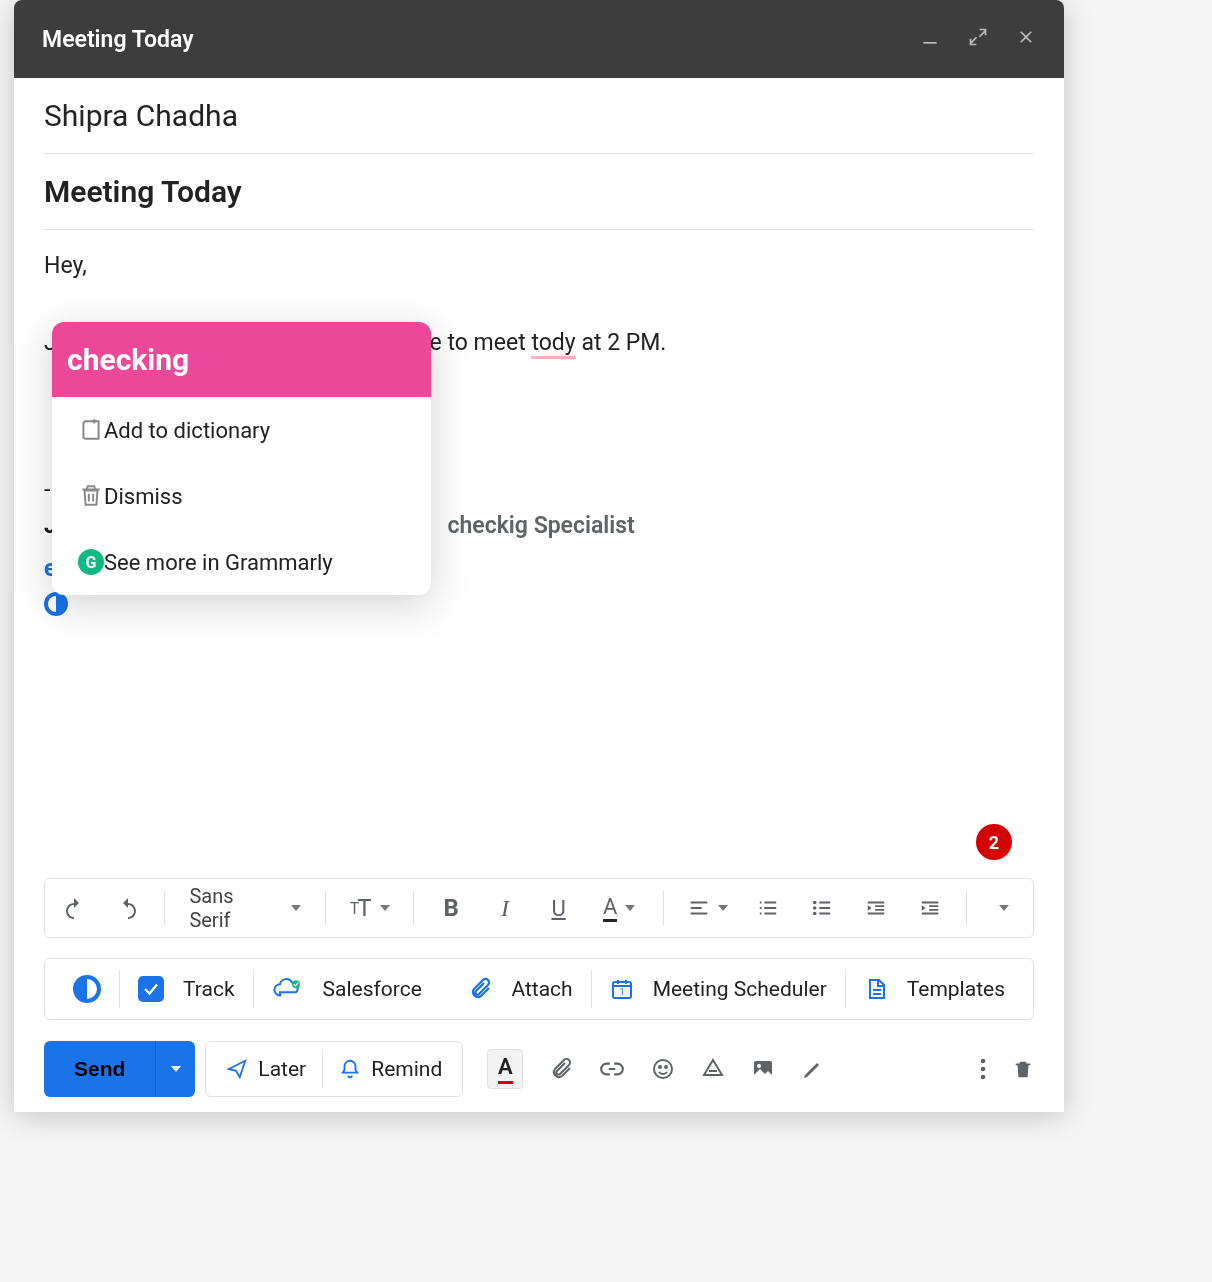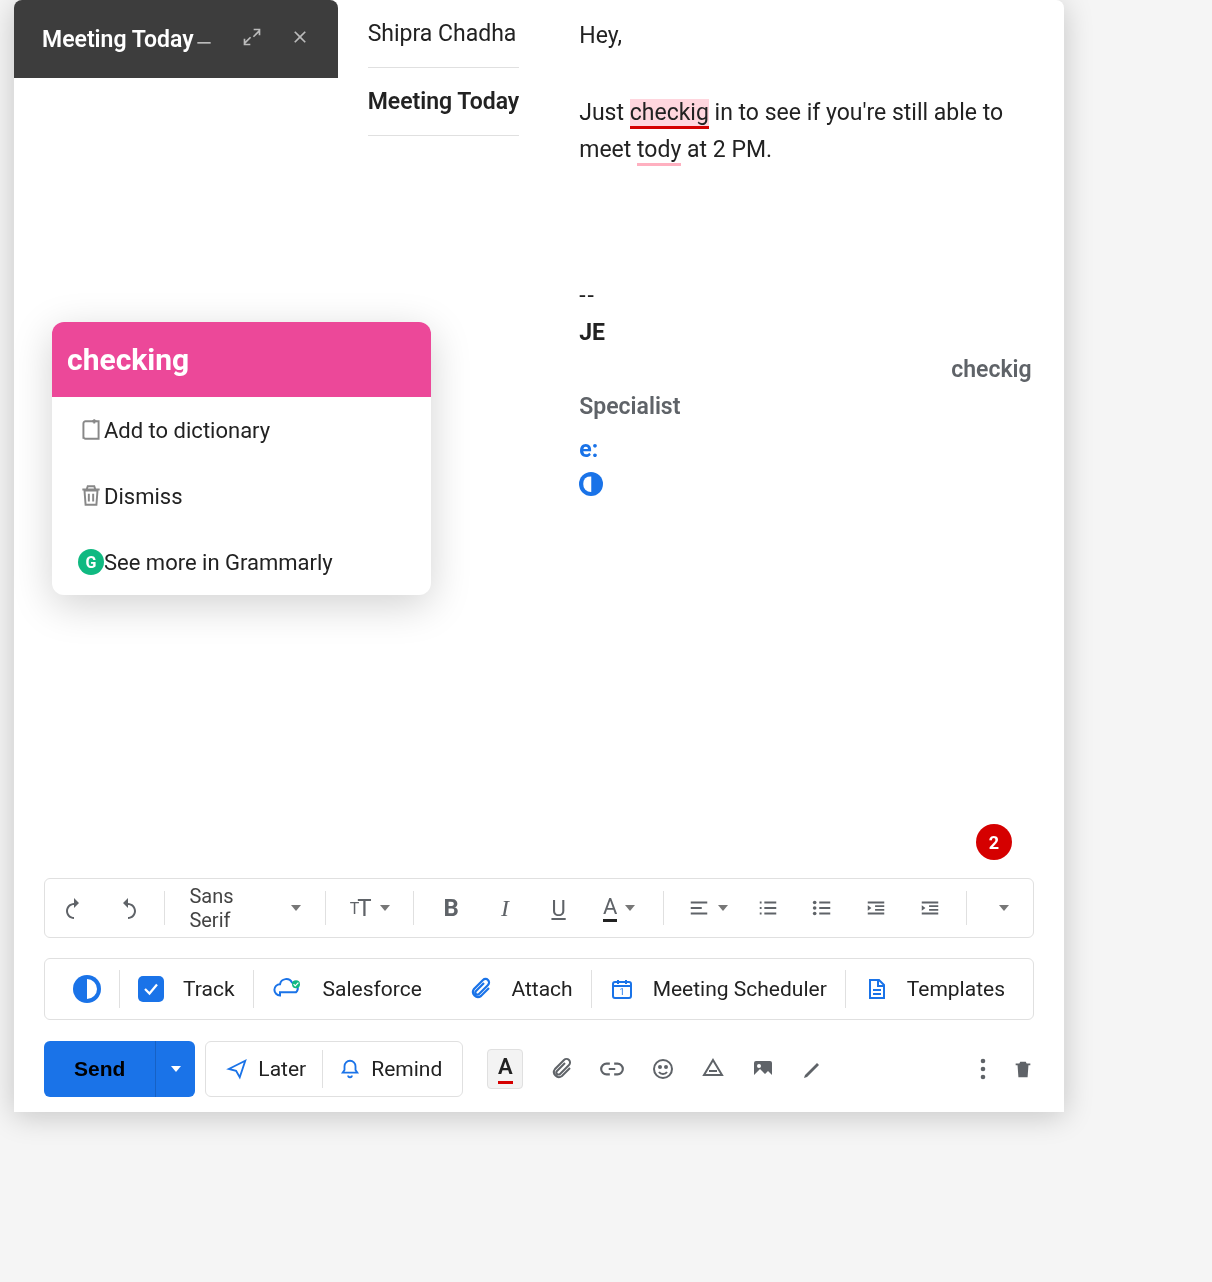--- a/index.html
+++ b/index.html
@@ -1,23 +1,23 @@
 <!DOCTYPE html>
 <html><head>
 <meta charset="utf-8">
 <style>
   * { box-sizing: border-box; margin:0; padding:0; }
   body { font-family: -apple-system, "Segoe UI", Roboto, Arial, sans-serif; background:#f5f5f5; width:1212px; height:1282px; overflow:hidden; position:relative; }
-  .compose-window { position:absolute; top:0; left:14px; width:1050px; height:1112px; background:#fff; border-radius:8px 8px 0 0; box-shadow:0 4px 30px rgba(0,0,0,.2); display:flex; flex-direction:row; }
+  .compose-window { position:absolute; top:0; left:14px; width:1050px; height:1112px; background:#fff; border-radius:8px 8px 0 0; box-shadow:0 4px 30px rgba(0,0,0,.2); display:flex; flex-direction:column; }
   .titlebar { background:#3d3d3d; color:#fff; height:78px; display:flex; align-items:center; justify-content:space-between; padding:0 28px; border-radius:8px 8px 0 0; }
   .titlebar-title { font-size:23px; font-weight:600; }
   .titlebar-icons { display:flex; gap:28px; align-items:center; }
   .titlebar-icons svg { width:20px; height:20px; fill:#bbb; cursor:pointer; }
   .fields { padding:0 30px; }
-  .field { border-bottom:1px solid #e0e0e0; padding:20px 0; font-size:23px; color:#222; }
+  .field { border-bottom:1px solid #e0e0e0; padding:20px 0; font-size:30px; color:#222; }
   .body-area { padding:18px 30px; font-size:23px; color:#222; line-height:1.6; flex:1; position:relative; }
   .misspell { background:#ffd6de; border-bottom:3px solid #d50000; }
   .misspell2 { border-bottom:3px solid #ffb0c0; }
   .sig-sep { margin-top:110px; letter-spacing:2px; color:#222; font-size:23px;}
   .sig-line { color:#5f6368; font-size:23px; font-weight:600; }
   .sig-e { color:#1a73e8; font-weight:700; font-size:23px; margin-top:6px;}
   .logo-dot { width:24px; height:24px; background:#1a73e8; border-radius:50%; display:inline-block; margin-top:4px; position:relative;}
   .logo-dot::before{content:"";position:absolute;top:4px;left:4px;width:16px;height:16px;background:#fff;border-radius:50%;clip-path:polygon(0 0,50% 0,50% 100%,0 100%);}
   
   .popup { position:absolute; top:322px; left:52px; width:379px; background:#fff; border-radius:12px; box-shadow:0 10px 40px rgba(0,0,0,.18);}

